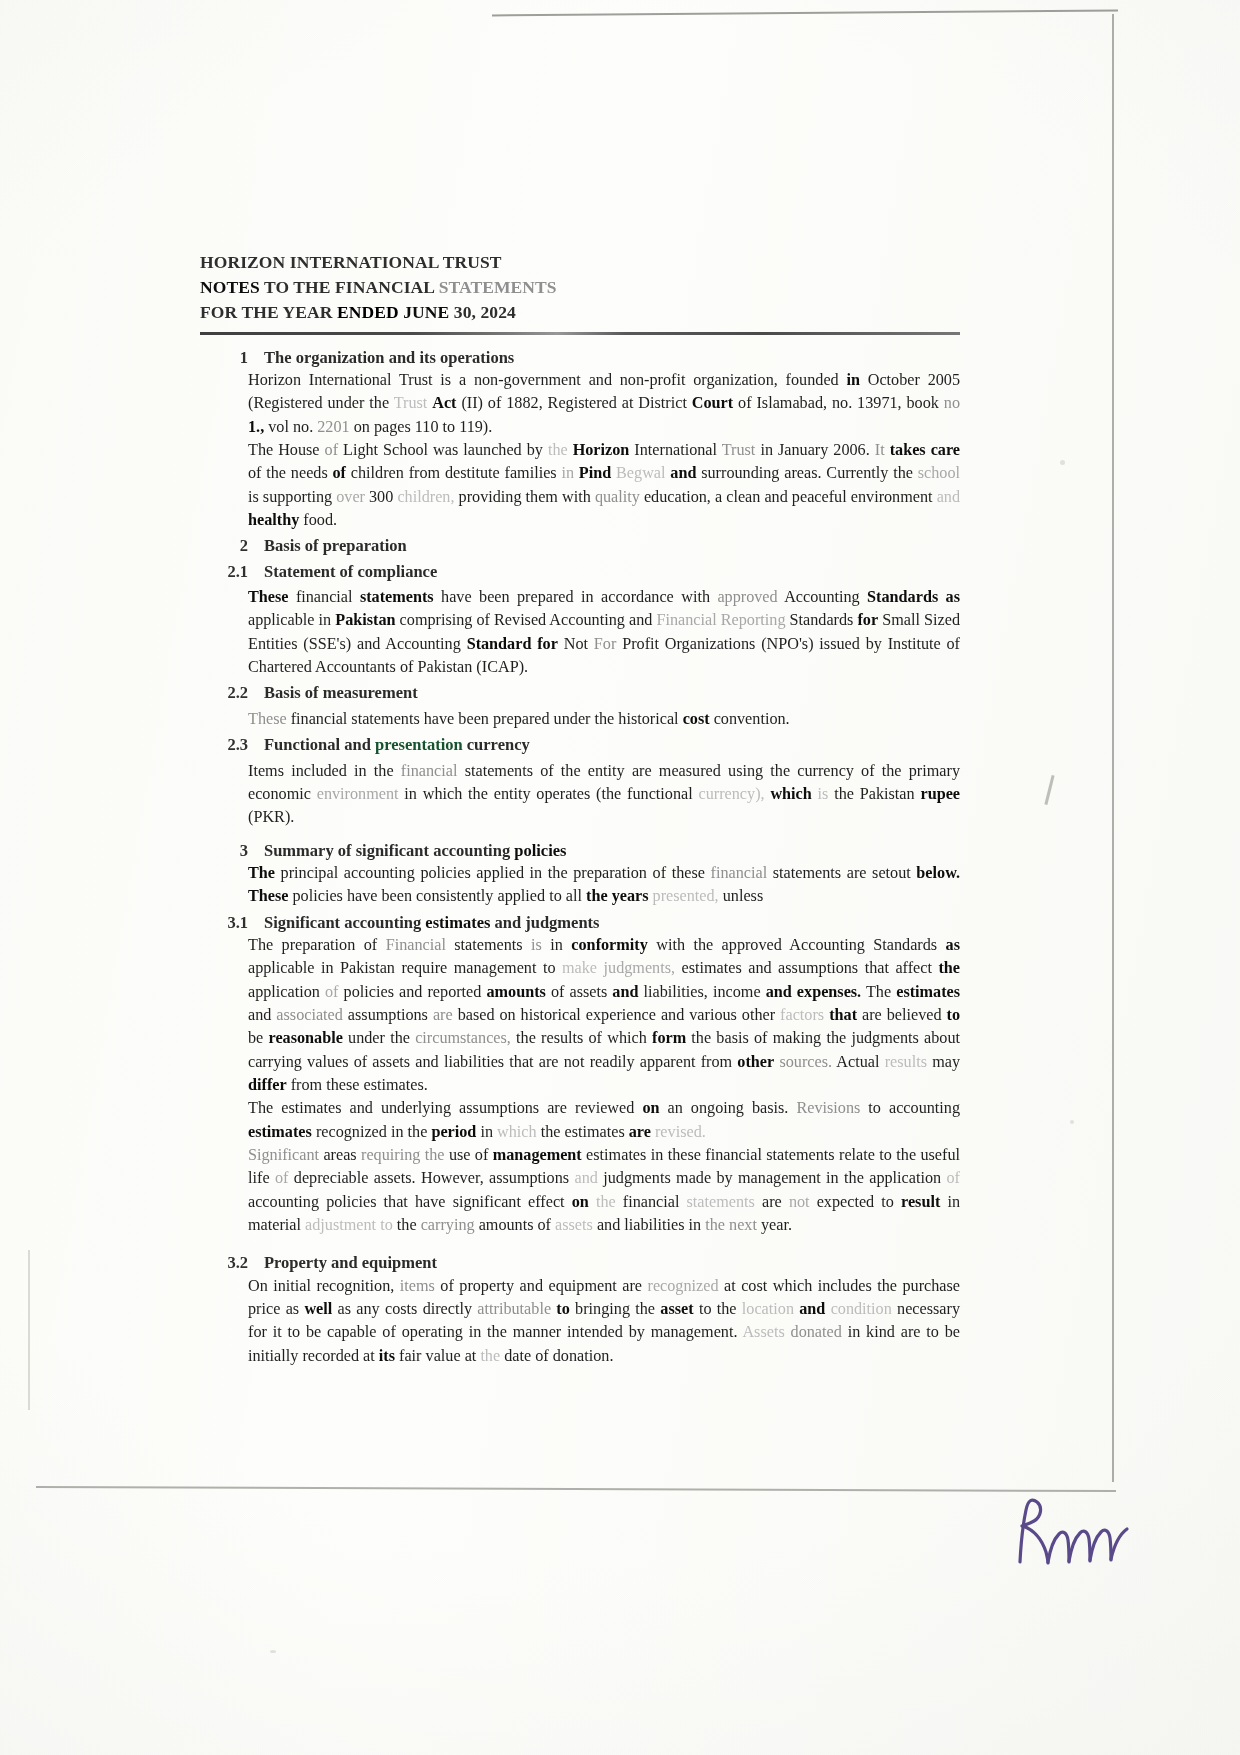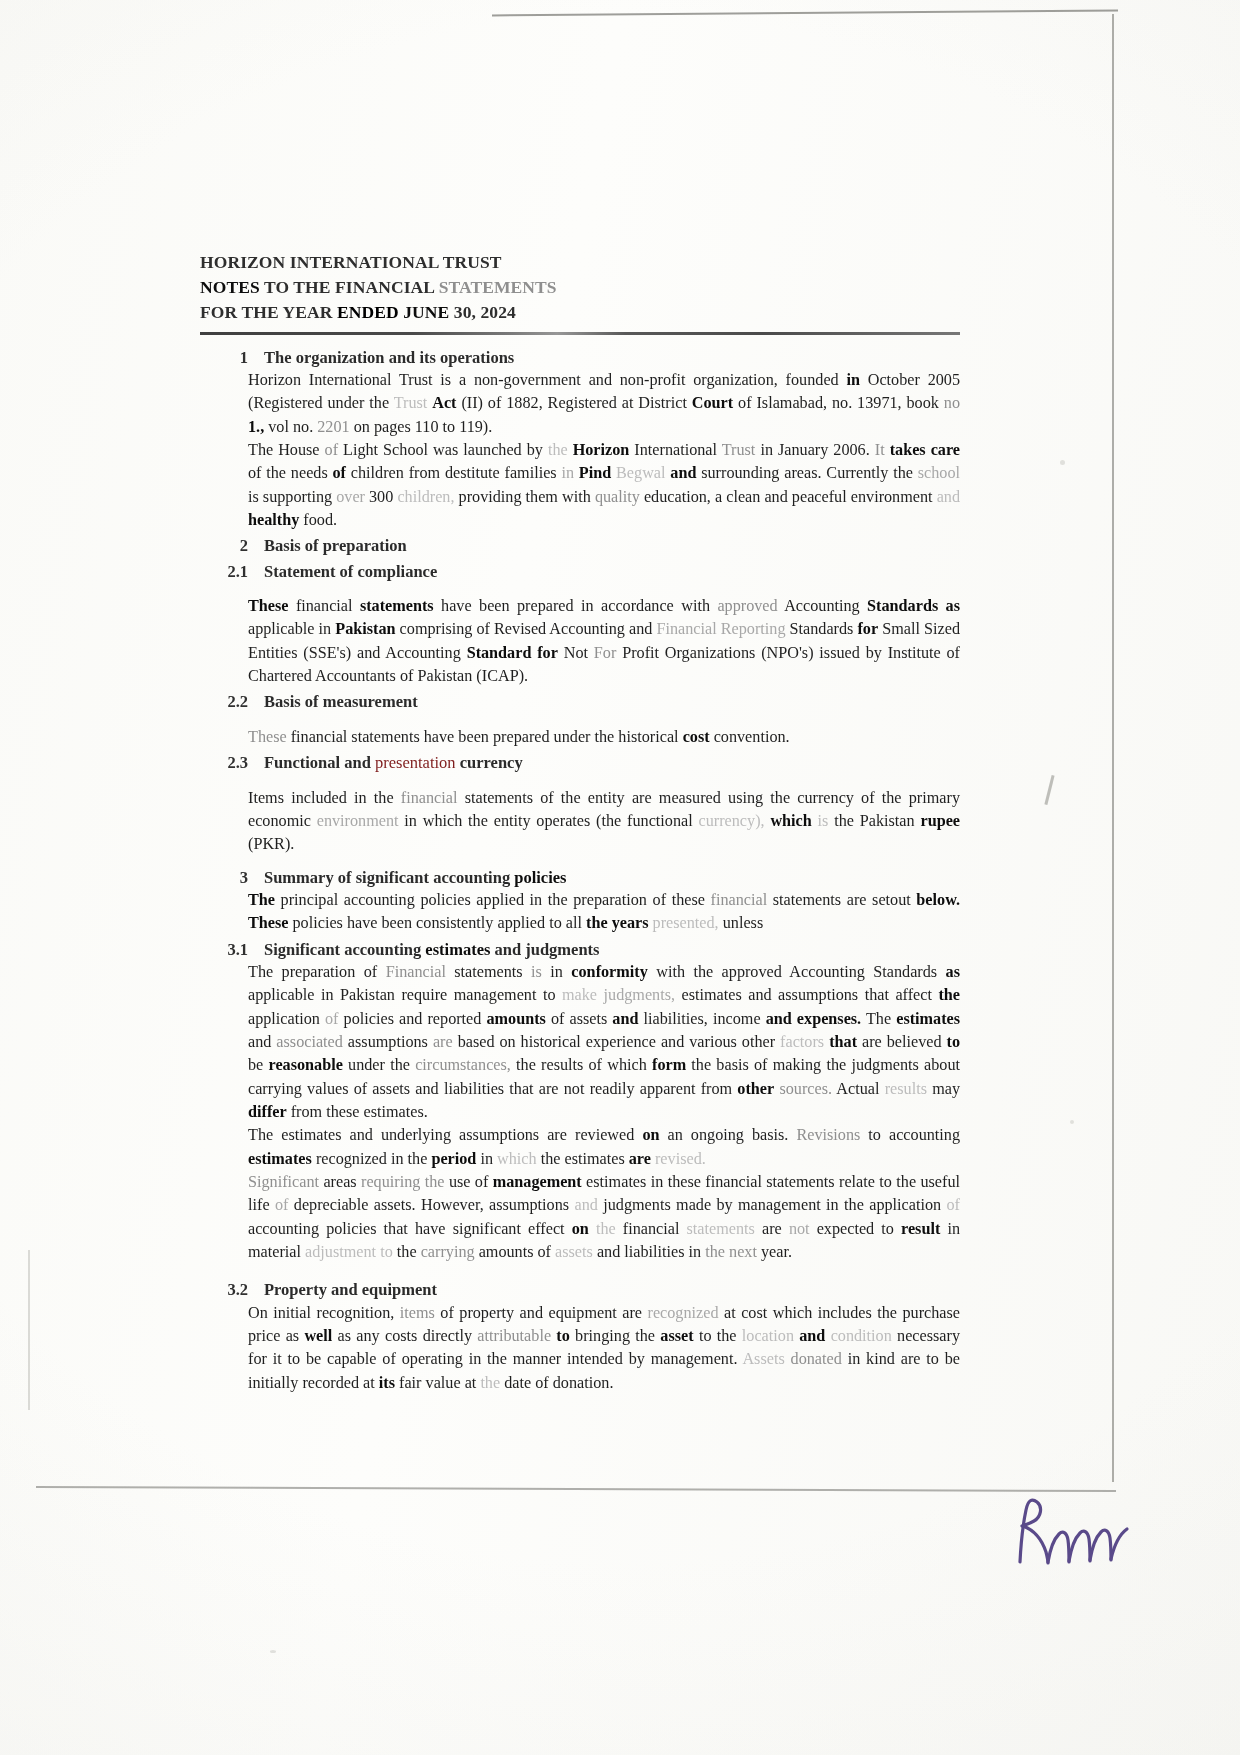--- a/index.html
+++ b/index.html
@@ -120,21 +120,21 @@
     color: #1f1f1f;
     text-align: justify;
   }
   .sec {
     margin-bottom: 2px;
   }
   .sec-gap {
     margin-bottom: 9px;
   }
   .lead-gap {
-    margin-top: 12px;
+    margin-top: 3px;
   }
   
   .signature {
     position: absolute;
     left: 1010px;
     top: 1490px;
     width: 150px;
     height: 90px;
   }
   .signature svg { display: block; }
@@ -210,21 +210,21 @@
       <div class="row">
         <div class="num">2.2</div>
         <div class="heading">Basis of measurement</div>
       </div>
       <div class="body lead-gap"><span style="color:#8f8f8f">These</span> financial statements have been prepared under the historical <span style="color:#0d0d0d;font-weight:600">cost</span> convention.</div>
     </div>
 
     <div class="sec sec-gap">
       <div class="row">
         <div class="num">2.3</div>
-        <div class="heading">Functional and <span style="color:#7f1d1d;font-weight:400">presentation</span> currency</div>
+        <div class="heading">Functional and <span style="color:#14532d;font-weight:700">presentation</span> currency</div>
       </div>
       <div class="body lead-gap">Items included in the <span style="color:#8f8f8f">financial</span> statements of the entity are measured using the currency of the primary economic <span style="color:#a8a8a8">environment</span> in which the entity operates (the functional <span style="color:#bcbcbc">currency),</span> <span style="color:#0d0d0d;font-weight:600">which</span> <span style="color:#bcbcbc">is</span> the Pakistan <span style="color:#0d0d0d;font-weight:600">rupee</span> (PKR).</div>
     </div>
 
     <div class="sec">
       <div class="row">
         <div class="num">3</div>
         <div class="heading">Summary of significant accounting <span style="color:#0d0d0d;font-weight:600">policies</span></div>
       </div>
       <div class="body"><span style="color:#0d0d0d;font-weight:600">The</span> principal accounting policies applied in the preparation of these <span style="color:#8f8f8f">financial</span> statements are setout <span style="color:#0d0d0d;font-weight:600">below.</span> <span style="color:#0d0d0d;font-weight:600">These</span> policies have been consistently applied to all <span style="color:#0d0d0d;font-weight:600">the</span> <span style="color:#0d0d0d;font-weight:600">years</span> <span style="color:#bcbcbc">presented,</span> unless</div>

